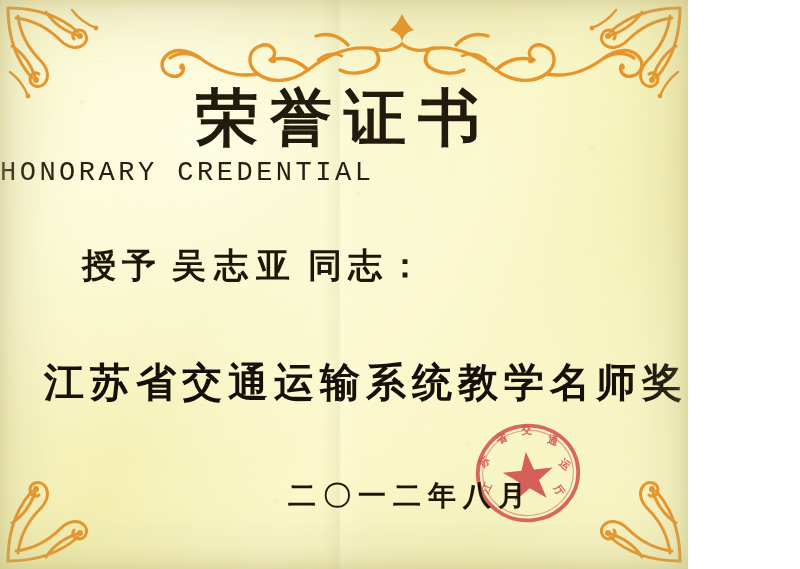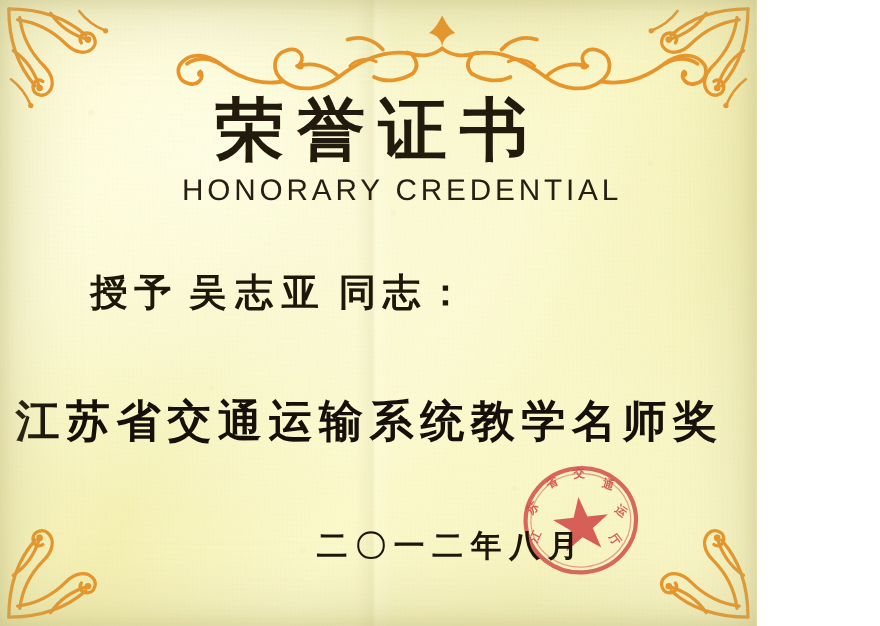--- a/index.html
+++ b/index.html
@@ -91,26 +91,25 @@
     font-size: 62px;
     font-weight: 700;
     letter-spacing: 12px;
     color: #211a0d;
     text-shadow: 0 1px 0 rgba(255,255,220,0.5);
   }
   #title-en {
     position: absolute;
     top: 158px;
     left: 0; right: 0;
-    text-align: center;
-    font-family: Liberation Sans, sans-serif;
+    text-align: left;
+    font-family: Liberation Mono, monospace;
     font-size: 27px;
     letter-spacing: 3.5px;
     color: #262014;
-    padding-left: 43px;
   }
 
   #salutation {
     position: absolute;
     top: 243px;
     left: 82px;
     font-family: "DejaVu Serif", "Liberation Serif", serif;
     font-size: 34px;
     font-weight: 700;
     letter-spacing: 6px;
@@ -118,21 +117,21 @@
   }
   #salutation .name {
     letter-spacing: 8px;
     padding: 0 10px;
   }
 
   #award-line {
     position: absolute;
     top: 355px;
     left: 0; right: 0;
-    text-align: left;
+    text-align: right;
     font-family: "DejaVu Serif", "Liberation Serif", serif;
     font-size: 40px;
     font-weight: 700;
     letter-spacing: 6px;
     color: #15110a;
     padding-left: 14px;
   }
 
   #date-line {
     position: absolute;

